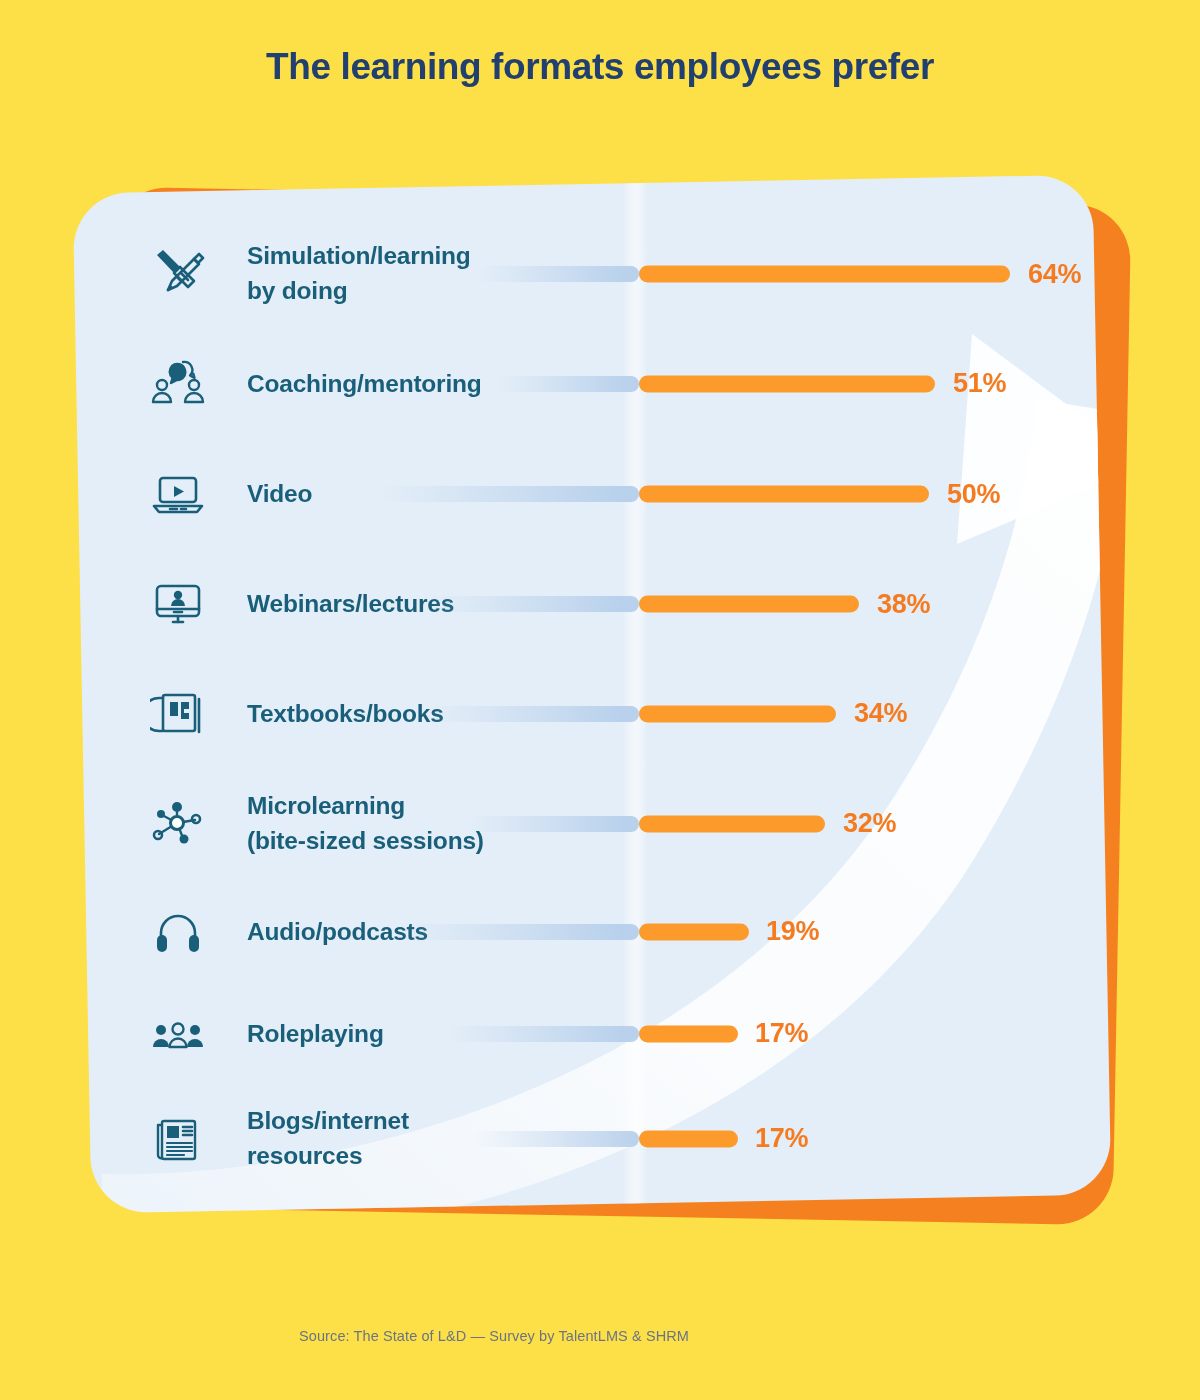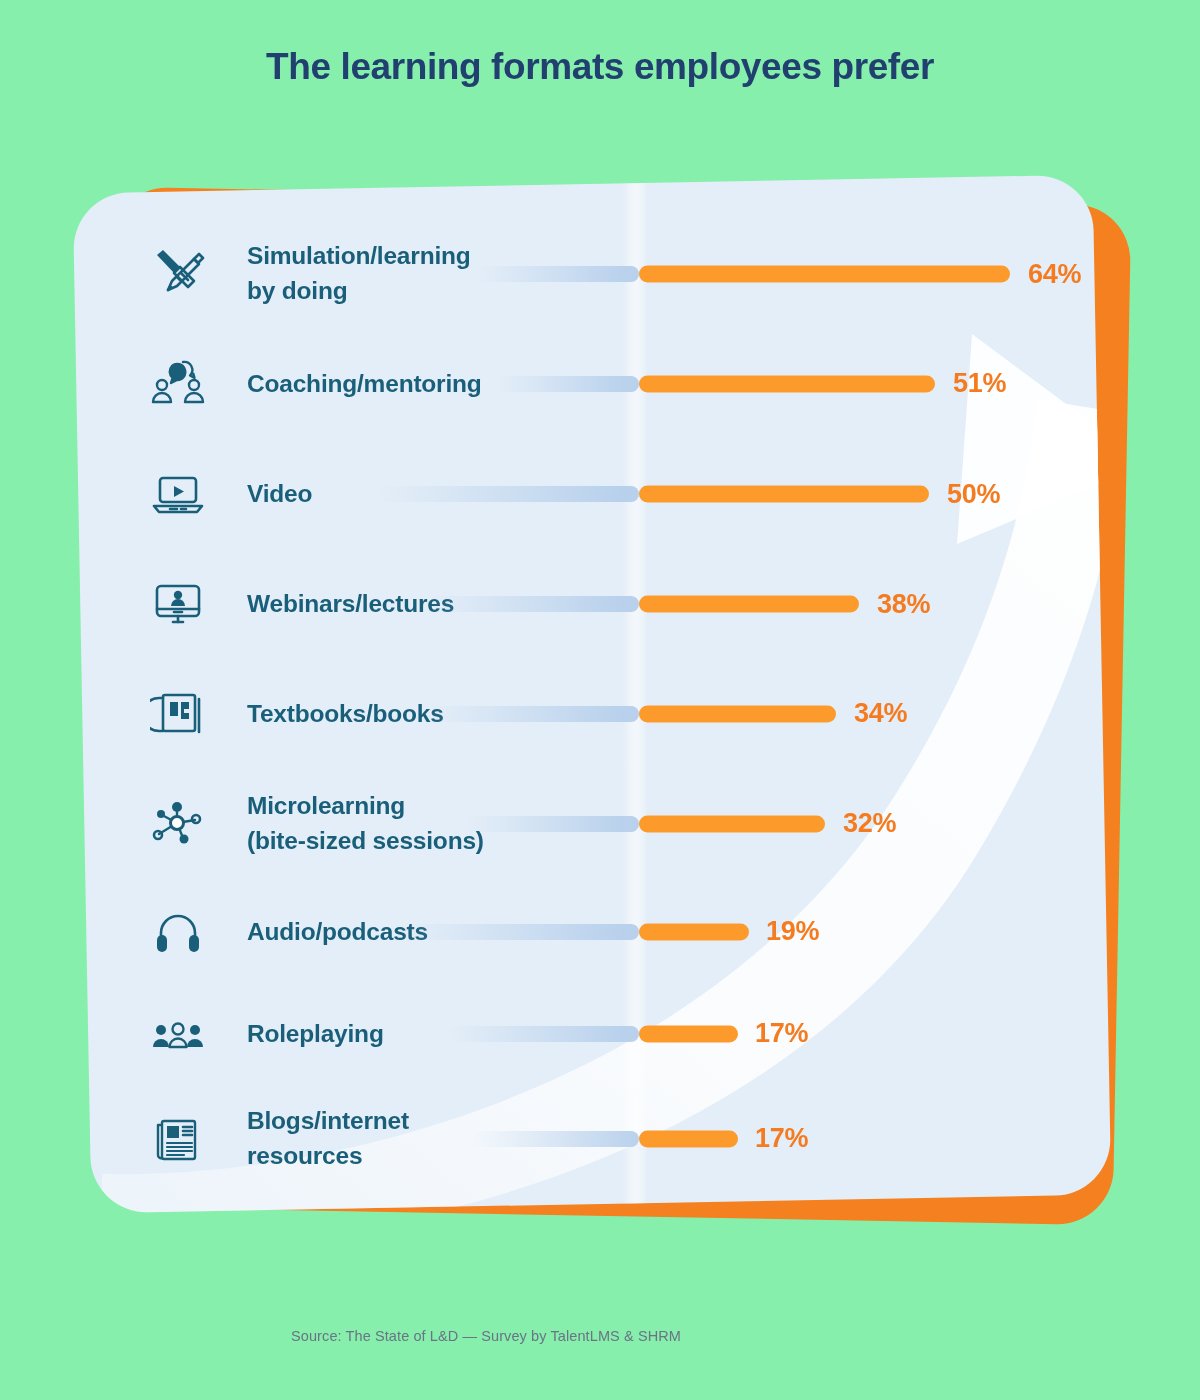--- a/index.html
+++ b/index.html
@@ -9,21 +9,21 @@
     height: 1400px;
     background: #ffffff;
     font-family: "Liberation Sans", sans-serif;
     overflow: hidden;
   }
 
   .page {
     position: relative;
     width: 1200px;
     height: 1400px;
-    background: #86efac;
+    background: #fde047;
   }
 
   
   .title {
     position: absolute;
     top: 46px;
     left: 0;
     width: 1200px;
     text-align: center;
     font-size: 37px;
@@ -167,21 +167,21 @@
     font-weight: bold;
     color: #F47B20;
     letter-spacing: -0.3px;
     white-space: nowrap;
   }
 
   
   .source {
     position: absolute;
     top: 1328px;
-    left: 4px;
+    left: 12px;
     width: 964px;
     text-align: center;
     font-size: 14.5px;
     color: #6A7485;
     letter-spacing: 0.1px;
   }
 </style>
 </head>
 <body>
 

